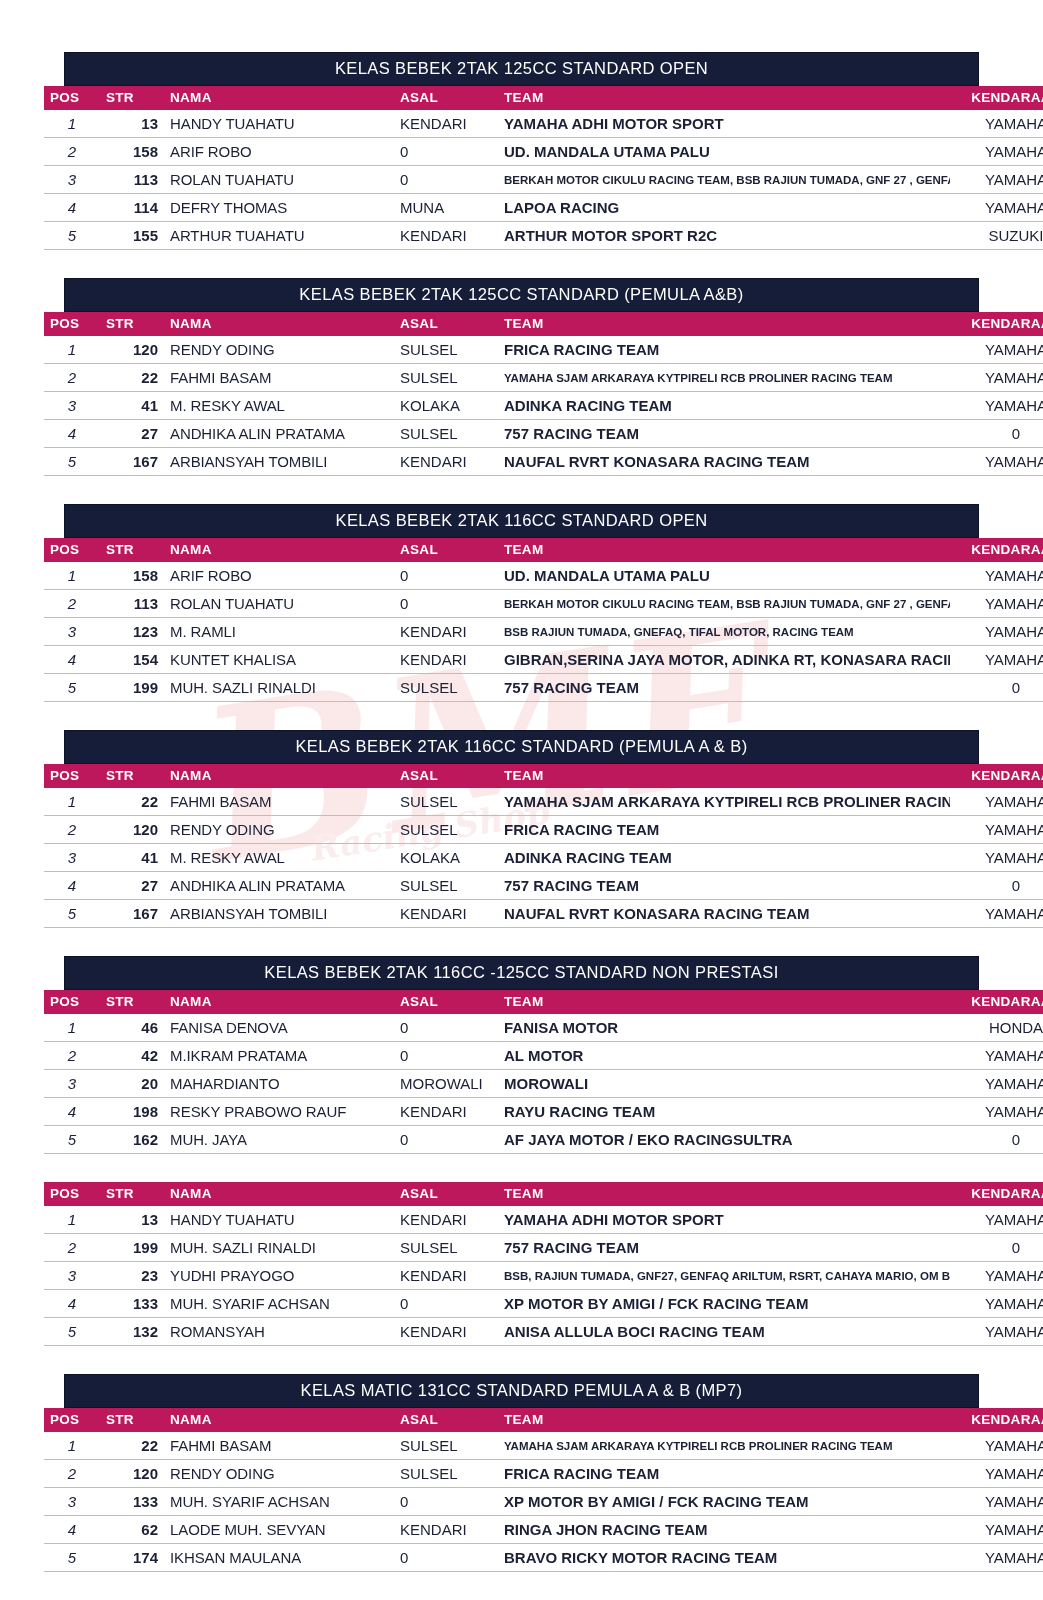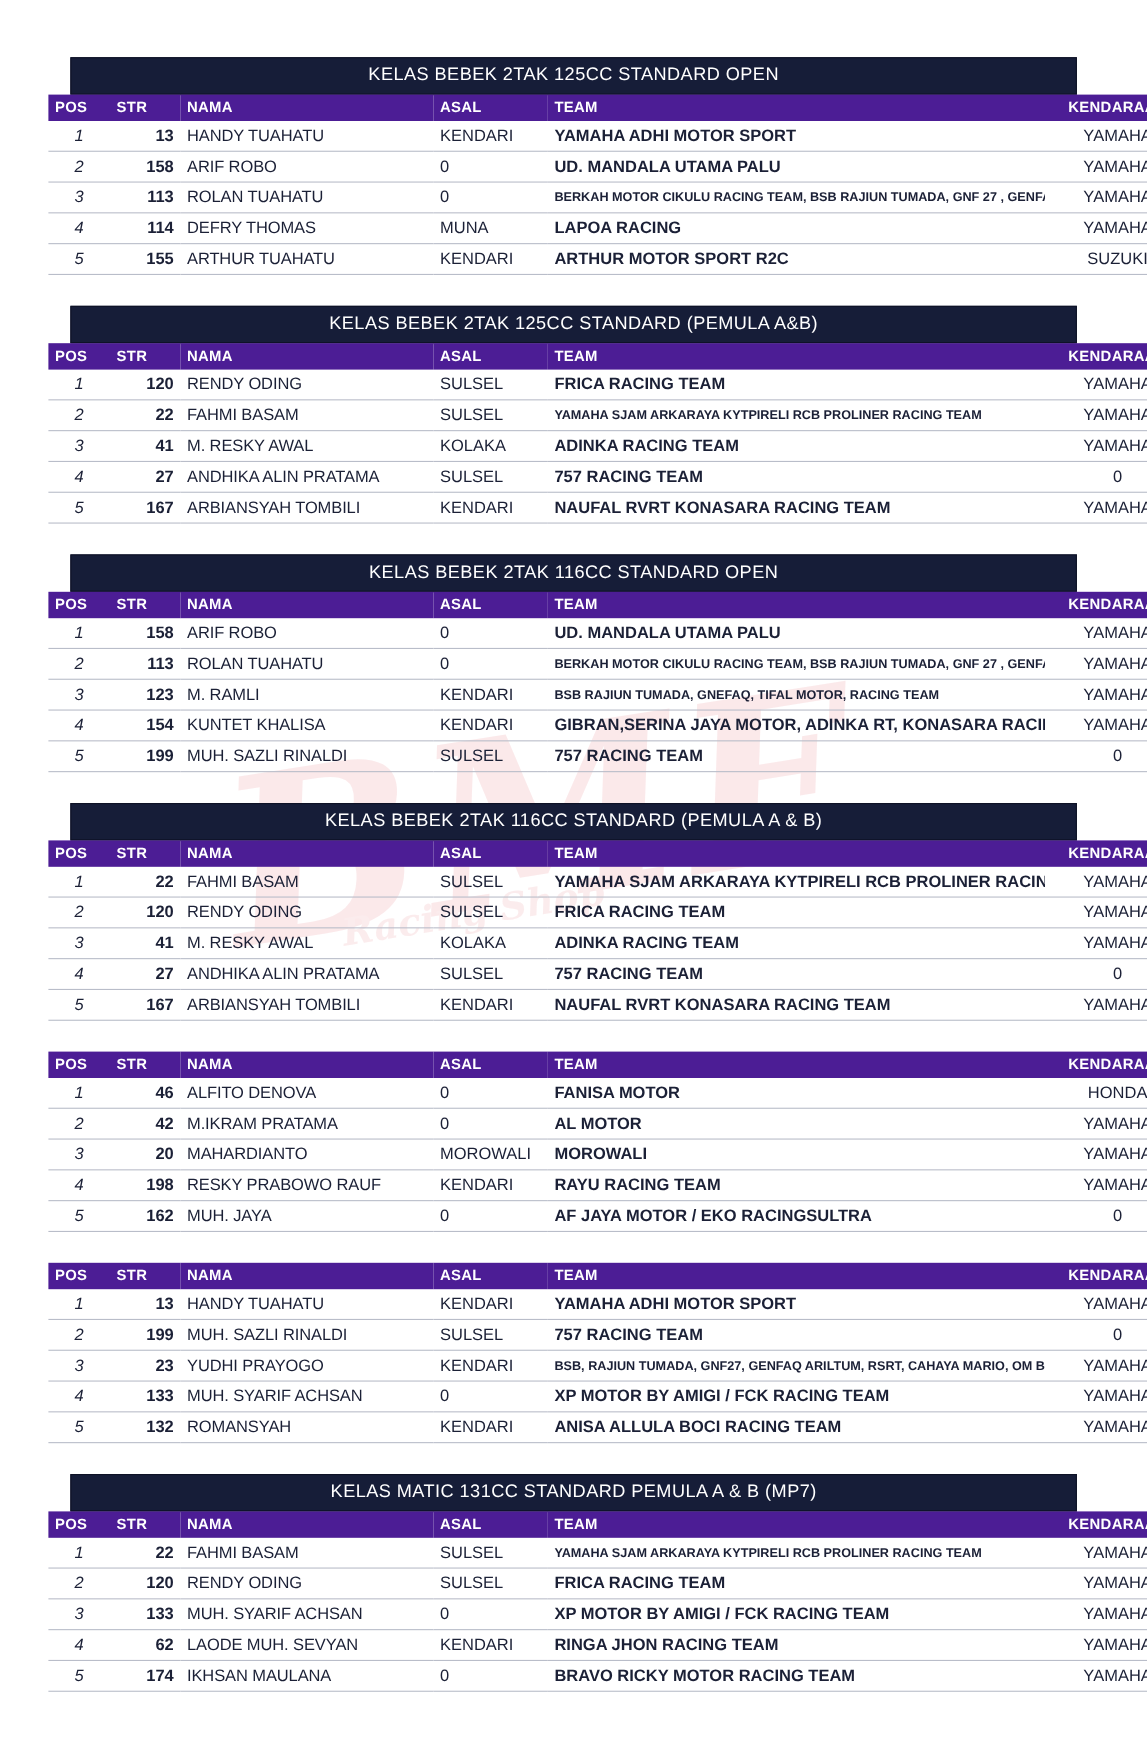--- a/index.html
+++ b/index.html
@@ -79,21 +79,21 @@
     margin-left: 20px;
     margin-right: 2px;
     box-shadow: 0 1px 0 rgba(0,0,0,0.35);
   }
   table.rank {
     border-collapse: collapse;
     width: 100%;
     table-layout: fixed;
   }
   table.rank th {
-    background: #4c1d95;
+    background: #be185d;
     color: #ffffff;
     font-size: 13.5px;
     font-weight: bold;
     text-align: left;
     padding: 4px 6px 5px 6px;
     letter-spacing: 0.3px;
     border: none;
   }
   table.rank th.pos { width: 44px; text-align: left; padding-left: 6px;}
   table.rank th.str { width: 52px; }
@@ -384,36 +384,37 @@
               <td class="str">167</td>
               <td class="nama">ARBIANSYAH TOMBILI</td>
               <td class="asal">KENDARI</td>
               <td class="team">NAUFAL RVRT KONASARA RACING TEAM</td>
               <td class="kendaraan">YAMAHA</td>
             </tr>
           </tbody>
         </table>
       </div>
       <div class="cls">
+        <div class="cls-title">KELAS BEBEK 2TAK 116CC -125CC STANDARD NON PRESTASI</div>
         <table class="rank">
           <thead>
             <tr>
               <th class="pos">POS</th>
               <th class="str">STR</th>
               <th class="nama">NAMA</th>
               <th class="asal">ASAL</th>
               <th class="team">TEAM</th>
               <th class="kendaraan">KENDARAAN</th>
             </tr>
           </thead>
           <tbody>
             <tr>
               <td class="pos">1</td>
               <td class="str">46</td>
-              <td class="nama">ALFITO DENOVA</td>
+              <td class="nama">FANISA DENOVA</td>
               <td class="asal">0</td>
               <td class="team">FANISA MOTOR</td>
               <td class="kendaraan">HONDA</td>
             </tr>
             <tr>
               <td class="pos">2</td>
               <td class="str">42</td>
               <td class="nama">M.IKRAM PRATAMA</td>
               <td class="asal">0</td>
               <td class="team">AL MOTOR</td>

